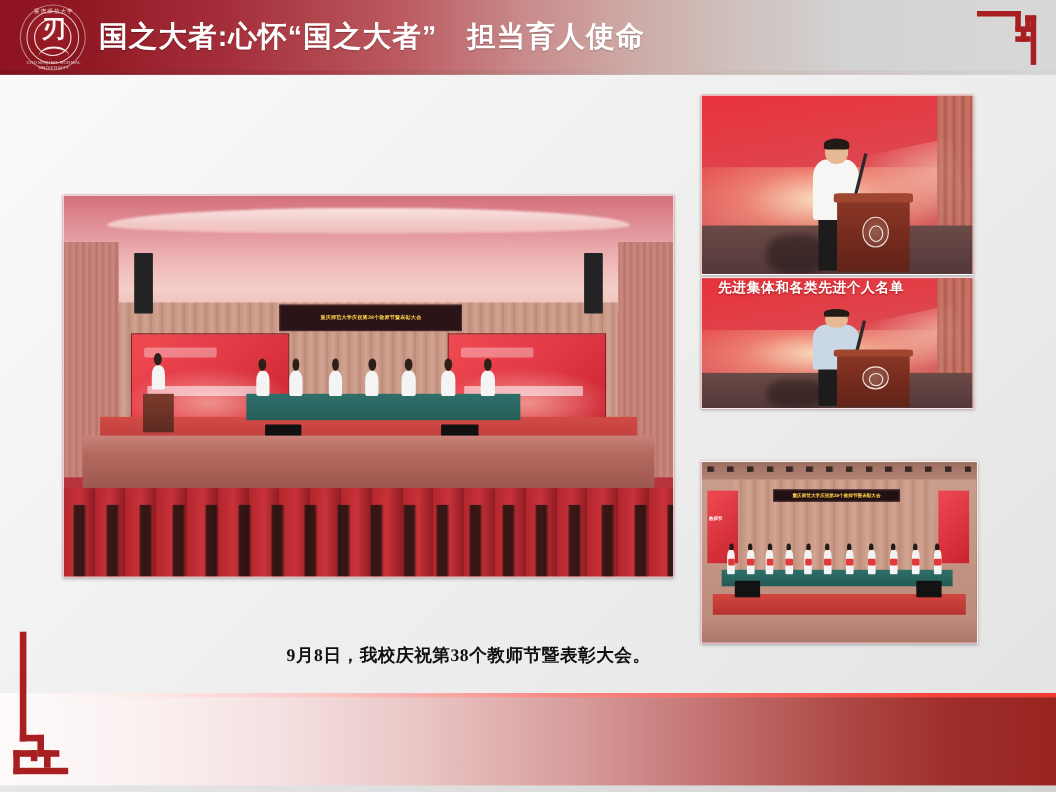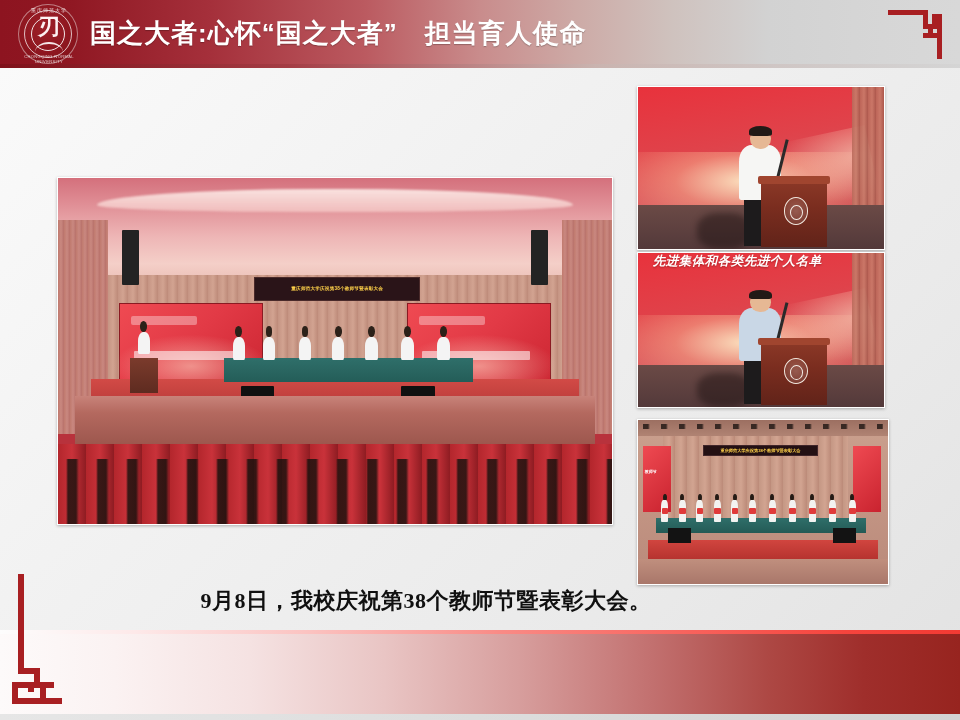--- a/index.html
+++ b/index.html
@@ -139,21 +139,21 @@
     position: absolute;
     overflow: hidden;
     background: #b8323c;
     box-shadow: 0 1px 3px rgba(0,0,0,.28);
     border: 1px solid #ffffff;
     box-sizing: border-box;
   }
 
   .photo-main   { left: 57px;  top: 177px; width: 556px; height: 348px; }
   .photo-r1     { left: 637px; top: 86px;  width: 248px; height: 164px; }
-  .photo-r2     { left: 637px; top: 252px; width: 248px; height: 156px; font-style: italic; }
+  .photo-r2     { left: 637px; top: 252px; width: 248px; height: 120px; }
   .photo-r3     { left: 637px; top: 419px; width: 252px; height: 166px; }
 
   
   .aud-ceiling {
     position: absolute; left:0; top:0; width:100%; height:31%;
     background: linear-gradient(180deg, #d4707c 0%, #e08f96 25%, #eeb6b6 55%, #f4cfc8 80%, #e9bdb4 100%);
   }
   .aud-ceil-panel {
     position: absolute; left: 7%; top: 10%; width: 86%; height: 22%;
     background: linear-gradient(180deg, rgba(255,245,240,.85), rgba(250,215,210,.6));
@@ -433,21 +433,21 @@
   .aw-monitor.m1 { left: 12%; }
   .aw-monitor.m2 { right: 13%; }
 
   
   .caption {
     position: absolute;
     left: 0;
     top: 586px;
     width: 852px;
     text-align: center;
-    font-size: 22px;
+    font-size: 16px;
     font-weight: bold;
     color: #101010;
     font-family: "Liberation Serif", "DejaVu Serif", serif;
     letter-spacing: .5px;
   }
 
   
   .bottom-band {
     position: absolute;
     left: 0;

